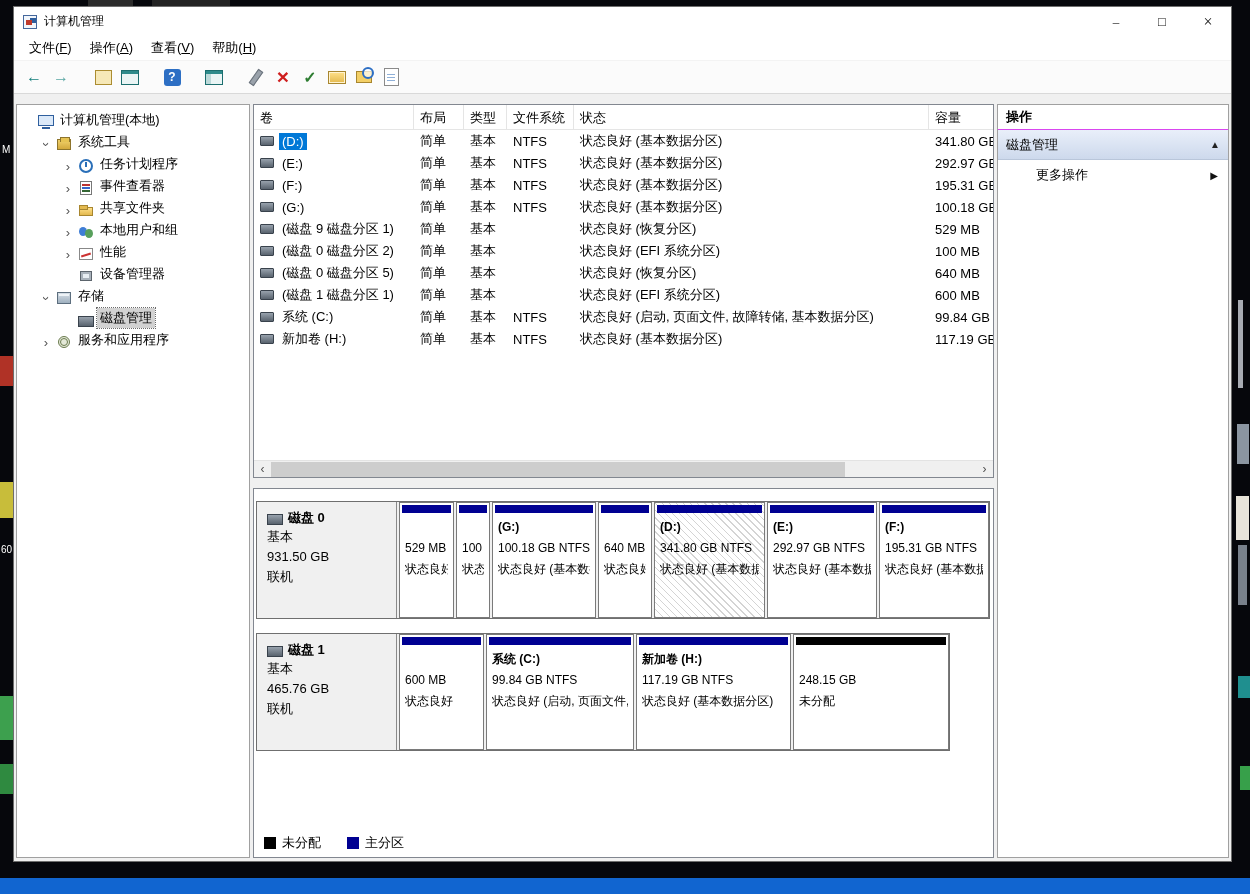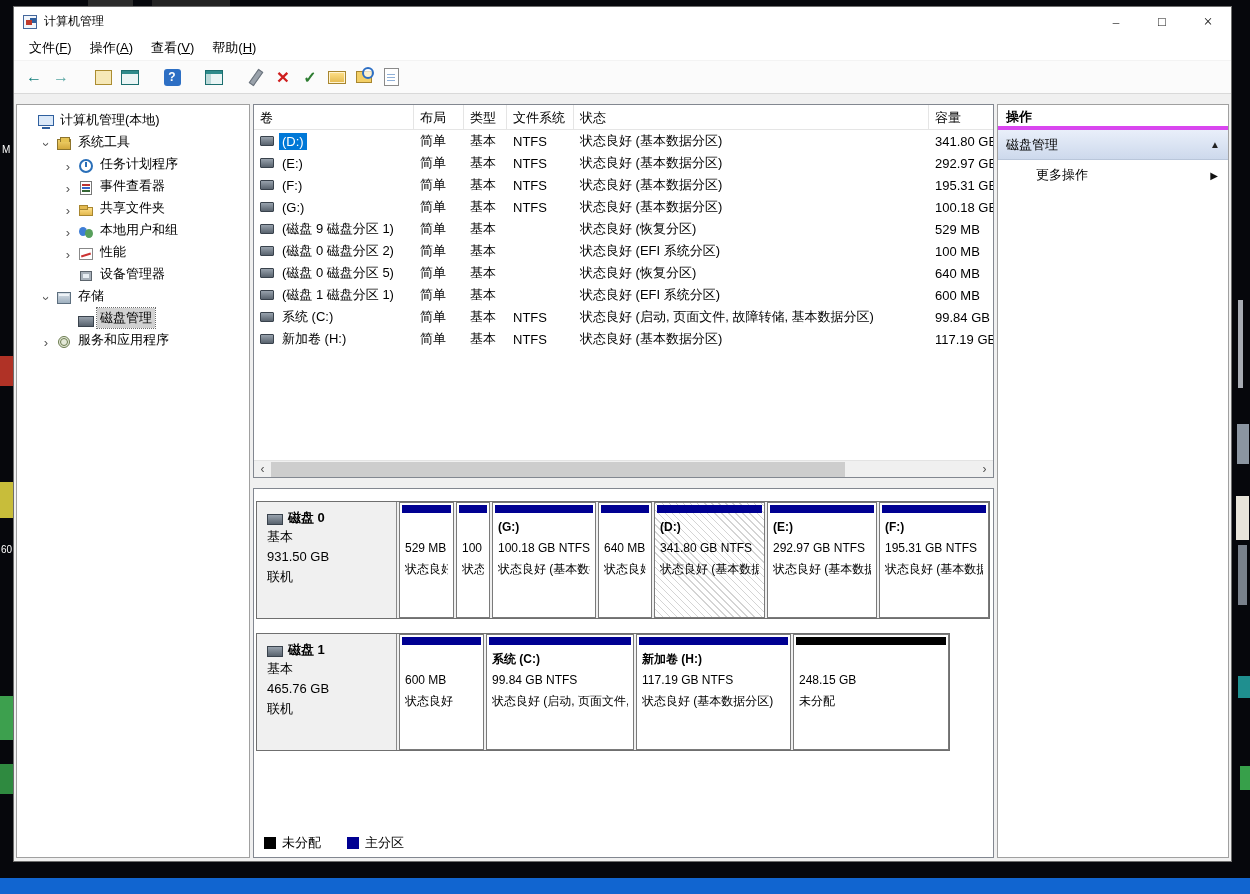--- a/index.html
+++ b/index.html
@@ -131,21 +131,21 @@
   .pname { font-weight:bold; }
 
   .legend { position:absolute; left:10px; bottom:5px; display:flex; gap:26px; align-items:center; }
   .litem { display:flex; align-items:center; }
   .lsq { width:12px; height:12px; margin-right:6px; display:inline-block; }
   .lsq-unalloc { background:#000000; }
   .lsq-primary { background:#000092; }
 
   
   .actions { width:232px; flex:0 0 232px; background:#fff; border:1px solid #a0a0a0; display:flex; flex-direction:column; }
-  .ahdr { height:25px; line-height:24px; padding-left:8px; font-weight:bold; border-bottom:4px solid #d946ef; }
+  .ahdr { height:25px; line-height:24px; padding-left:8px; font-weight:bold; border-bottom:1px solid #d946ef; }
   .asec { height:30px; background:linear-gradient(#e9effa,#cdd9ec); border-bottom:1px solid #b9c6da; display:flex; align-items:center; padding:0 8px; }
   .collapse-icon { margin-left:auto; font-size:10px; color:#222; }
   .collapse-icon::before { content:"\25B2"; }
   .amore { height:30px; display:flex; align-items:center; padding:0 10px 0 38px; }
   .arrow-icon { margin-left:auto; font-size:10px; color:#111; }
   .arrow-icon::before { content:"\25B6"; }
 </style>
 </head>
 <body>
 

